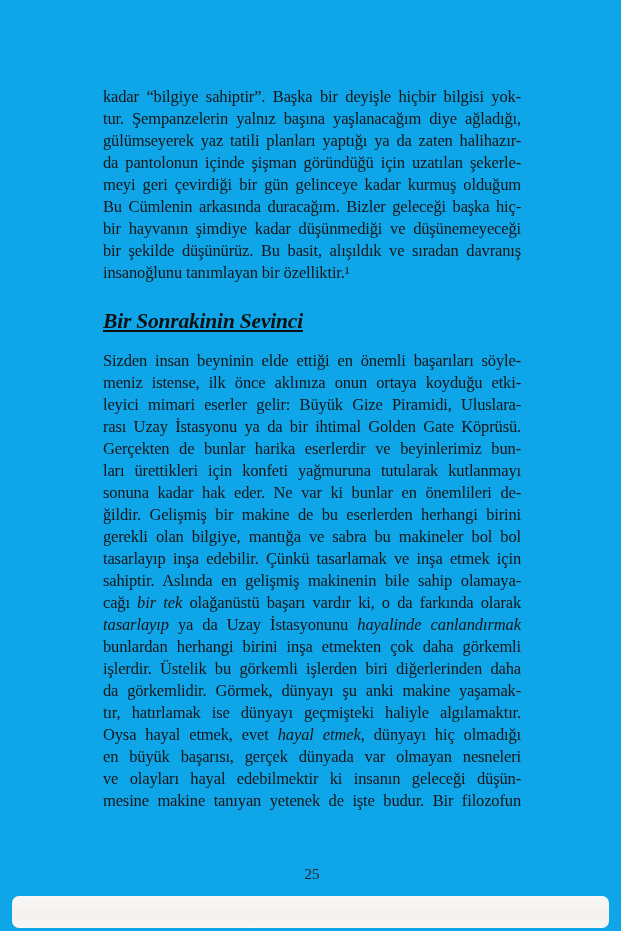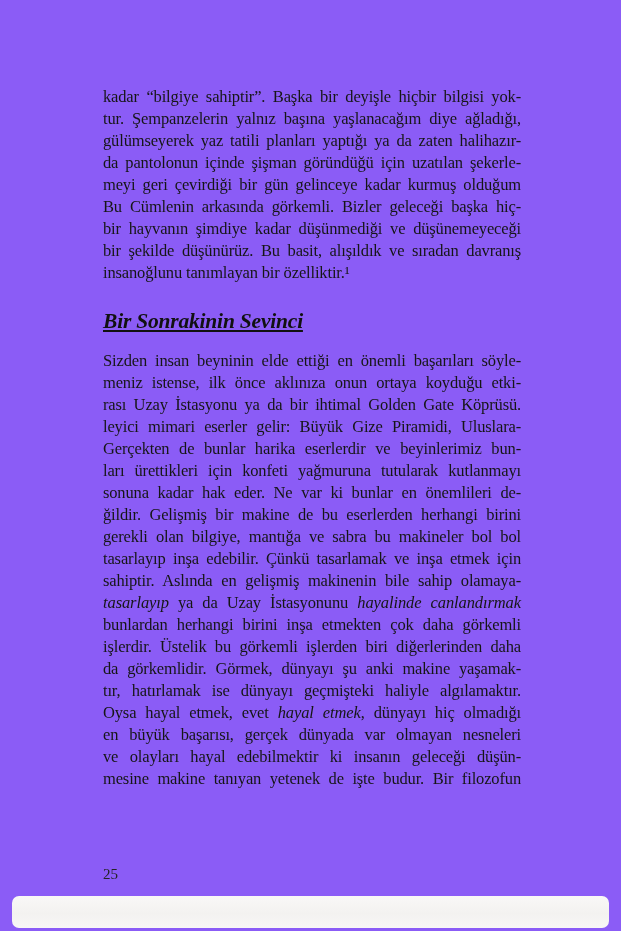--- a/index.html
+++ b/index.html
@@ -1,20 +1,20 @@
 <!DOCTYPE html>
 <html><head>
 <meta charset="utf-8">
 <style>
   html, body { margin: 0; padding: 0; background: #ffffff; }
   .page {
     position: relative;
     width: 621px;
     height: 931px;
-    background: #8b5cf6;
+    background: #0ea5e9;
     font-family: "Liberation Serif", serif;
     color: #161616;
     overflow: hidden;
   }
   .textblock {
     position: absolute;
     left: 103px;
     top: 86px;
     width: 418px;
   }
@@ -38,21 +38,21 @@
     font-style: italic;
     letter-spacing: -0.2px;
     color: #111111;
     text-decoration: underline;
   }
   .pagenum {
     position: absolute;
     top: 864px;
     left: 103px;
     width: 418px;
-    text-align: left;
+    text-align: center;
     font-size: 15px;
     line-height: 20px;
     color: #242424;
   }
   .page-edge {
     position: absolute;
     left: 12px;
     right: 12px;
     bottom: 3px;
     height: 32px;
@@ -65,38 +65,39 @@
 <body>
 
 <div class="page">
   <div class="textblock">
     <div class="para closed">
         <div class="line">kadar “bilgiye sahiptir”. Başka bir deyişle hiçbir bilgisi yok-</div>
         <div class="line">tur. Şempanzelerin yalnız başına yaşlanacağım diye ağladığı,</div>
         <div class="line">gülümseyerek yaz tatili planları yaptığı ya da zaten halihazır-</div>
         <div class="line">da pantolonun içinde şişman göründüğü için uzatılan şekerle-</div>
         <div class="line">meyi geri çevirdiği bir gün gelinceye kadar kurmuş olduğum</div>
-        <div class="line">Bu Cümlenin arkasında görkemli. Bizler geleceği başka hiç-</div>
+        <div class="line">Bu Cümlenin arkasında duracağım. Bizler geleceği başka hiç-</div>
         <div class="line">bir hayvanın şimdiye kadar düşünmediği ve düşünemeyeceği</div>
         <div class="line">bir şekilde düşünürüz. Bu basit, alışıldık ve sıradan davranış</div>
         <div class="line">insanoğlunu tanımlayan bir özelliktir.¹</div>
       </div>
     <h2 class="heading">Bir Sonrakinin Sevinci</h2>
     <div class="para">
         <div class="line">Sizden insan beyninin elde ettiği en önemli başarıları söyle-</div>
         <div class="line">meniz istense, ilk önce aklınıza onun ortaya koyduğu etki-</div>
+        <div class="line">leyici mimari eserler gelir: Büyük Gize Piramidi, Uluslara-</div>
         <div class="line">rası Uzay İstasyonu ya da bir ihtimal Golden Gate Köprüsü.</div>
-        <div class="line">leyici mimari eserler gelir: Büyük Gize Piramidi, Uluslara-</div>
         <div class="line">Gerçekten de bunlar harika eserlerdir ve beyinlerimiz bun-</div>
         <div class="line">ları ürettikleri için konfeti yağmuruna tutularak kutlanmayı</div>
         <div class="line">sonuna kadar hak eder. Ne var ki bunlar en önemlileri de-</div>
         <div class="line">ğildir. Gelişmiş bir makine de bu eserlerden herhangi birini</div>
         <div class="line">gerekli olan bilgiye, mantığa ve sabra bu makineler bol bol</div>
         <div class="line">tasarlayıp inşa edebilir. Çünkü tasarlamak ve inşa etmek için</div>
         <div class="line">sahiptir. Aslında en gelişmiş makinenin bile sahip olamaya-</div>
+        <div class="line">cağı <i>bir tek</i> olağanüstü başarı vardır ki, o da farkında olarak</div>
         <div class="line"><i>tasarlayıp</i> ya da Uzay İstasyonunu <i>hayalinde canlandırmak</i></div>
         <div class="line">bunlardan herhangi birini inşa etmekten çok daha görkemli</div>
         <div class="line">işlerdir. Üstelik bu görkemli işlerden biri diğerlerinden daha</div>
         <div class="line">da görkemlidir. Görmek, dünyayı şu anki makine yaşamak-</div>
         <div class="line">tır, hatırlamak ise dünyayı geçmişteki haliyle algılamaktır.</div>
         <div class="line">Oysa hayal etmek, evet <i>hayal etmek</i>, dünyayı hiç olmadığı</div>
         <div class="line">en büyük başarısı, gerçek dünyada var olmayan nesneleri</div>
         <div class="line">ve olayları hayal edebilmektir ki insanın geleceği düşün-</div>
         <div class="line">mesine makine tanıyan yetenek de işte budur. Bir filozofun</div>
       </div>

